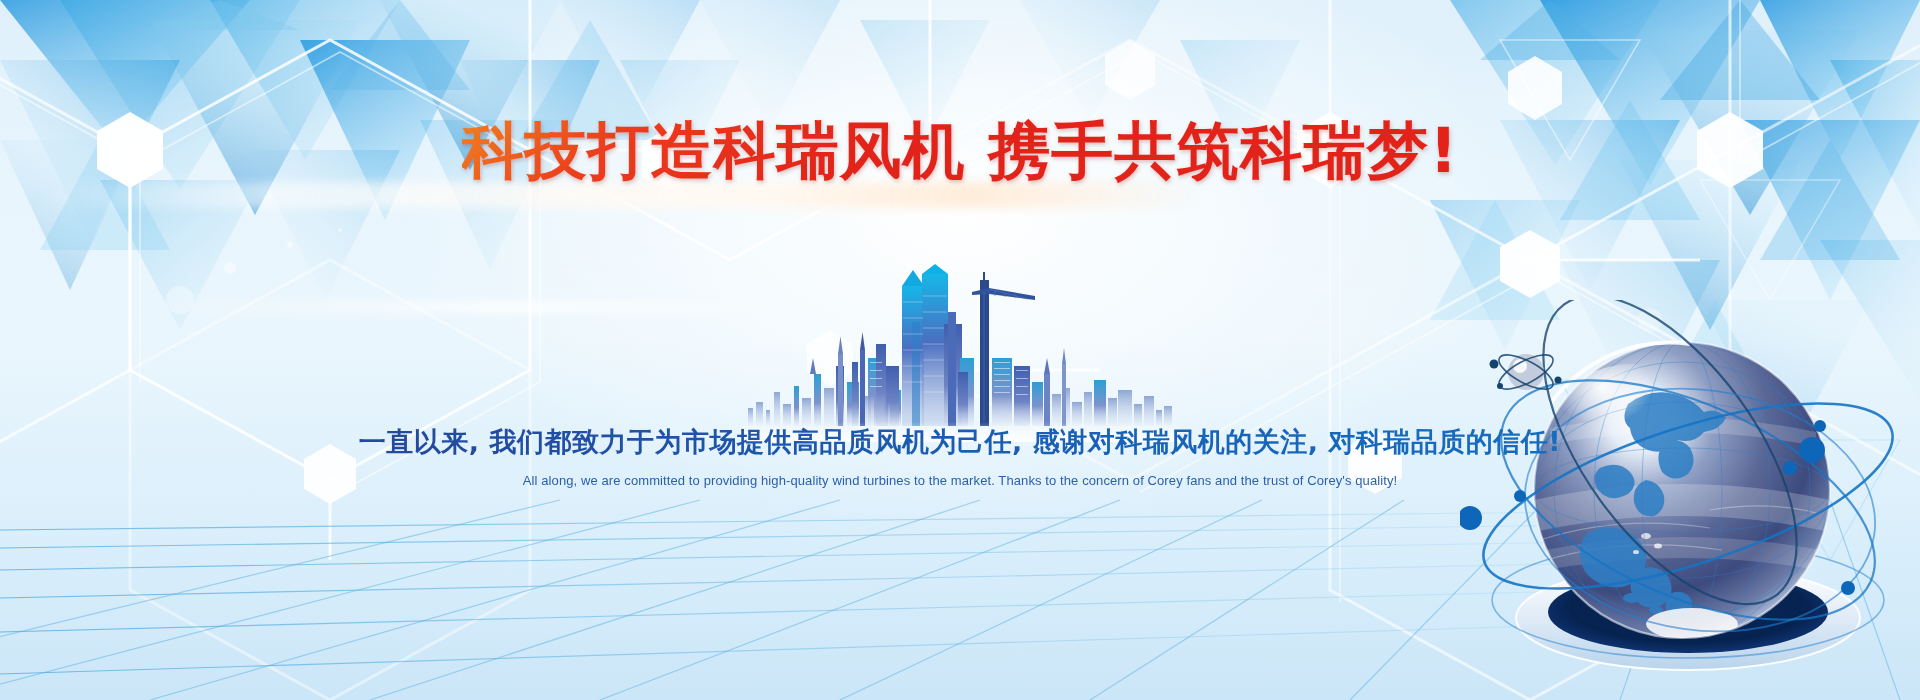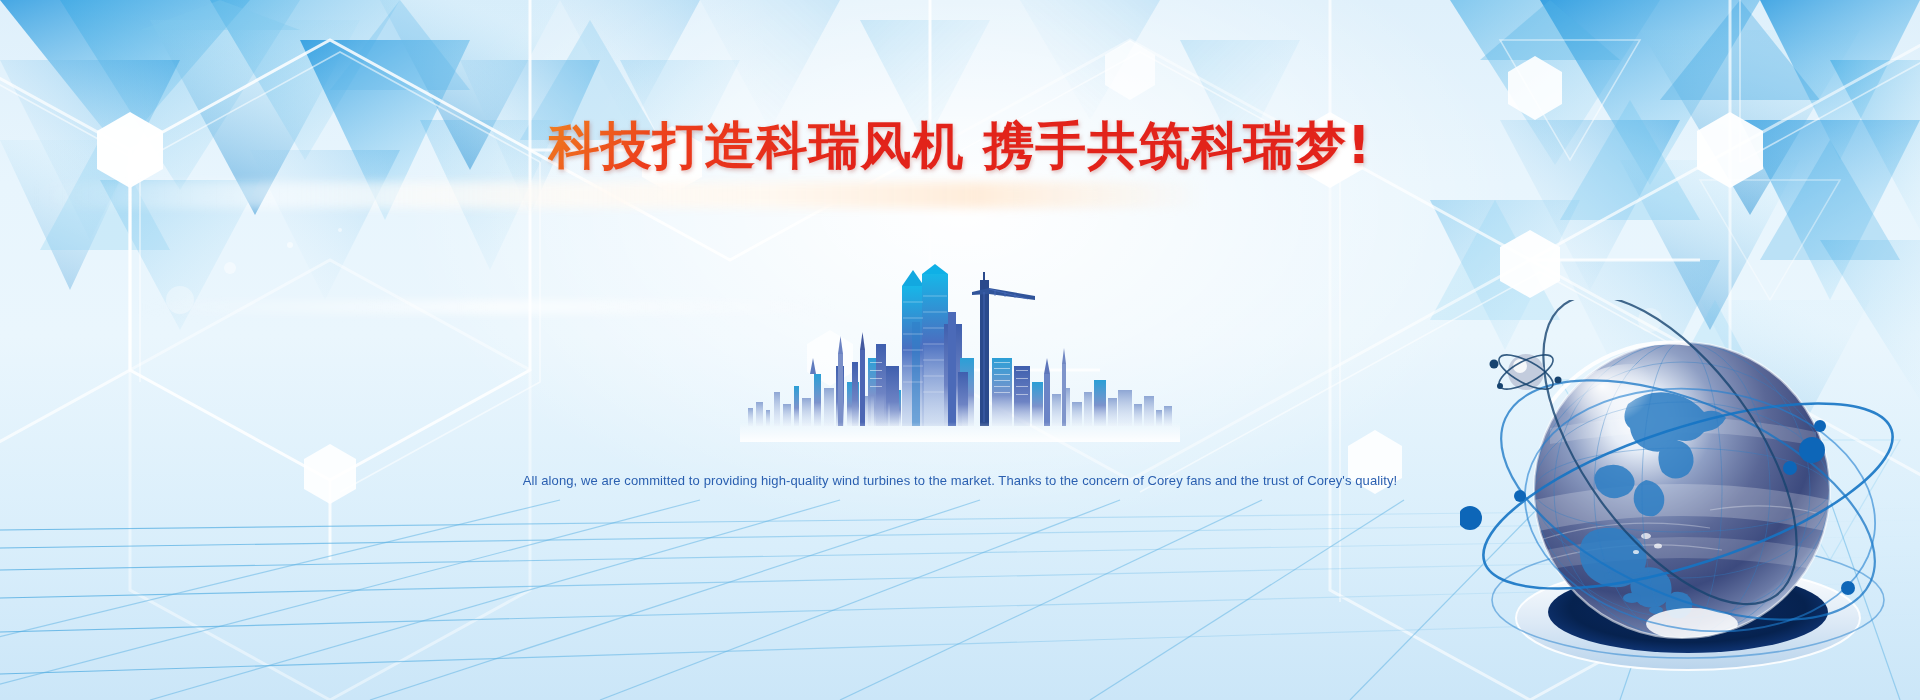--- a/index.html
+++ b/index.html
@@ -19,21 +19,21 @@
 
   
   #headline-wrap{
     position:absolute; left:0; top:118px; width:1920px;
     text-align:center; z-index:40; pointer-events:none;
   }
   #headline{
     display:inline-block;
     font-family:"DejaVu Sans","Liberation Sans",sans-serif;
     font-weight:700;
-    font-size:51px;
+    font-size:62px;
     line-height:1.08;
     letter-spacing:1px;
     white-space:nowrap;
     background:linear-gradient(135deg,#f08020 0%,#ec3d1c 16%,#e2231a 40%,#e2231a 100%);
     -webkit-background-clip:text; background-clip:text;
     color:transparent; -webkit-text-fill-color:transparent;
     filter:drop-shadow(1px 2px 2px rgba(150,20,10,.28));
   }
 
   
@@ -494,16 +494,17 @@
         <circle cx="98" cy="80" r="3.5" fill="#16436f"></circle>
         <circle cx="40" cy="86" r="3" fill="#16436f"></circle>
       </g>
     </svg>
   </div>
 
   <div id="headline-wrap">
     <span id="headline">科技打造科瑞风机 携手共筑科瑞梦!</span>
   </div>
 
+  <div id="subtitle-cn">一直以来, 我们都致力于为市场提供高品质风机为己任, 感谢对科瑞风机的关注, 对科瑞品质的信任!</div>
 
   <div id="subtitle-en">All along, we are committed to providing high-quality wind turbines to the market. Thanks to the concern of Corey fans and the trust of Corey's quality!</div>
 
 </div>
 
 </body></html>

